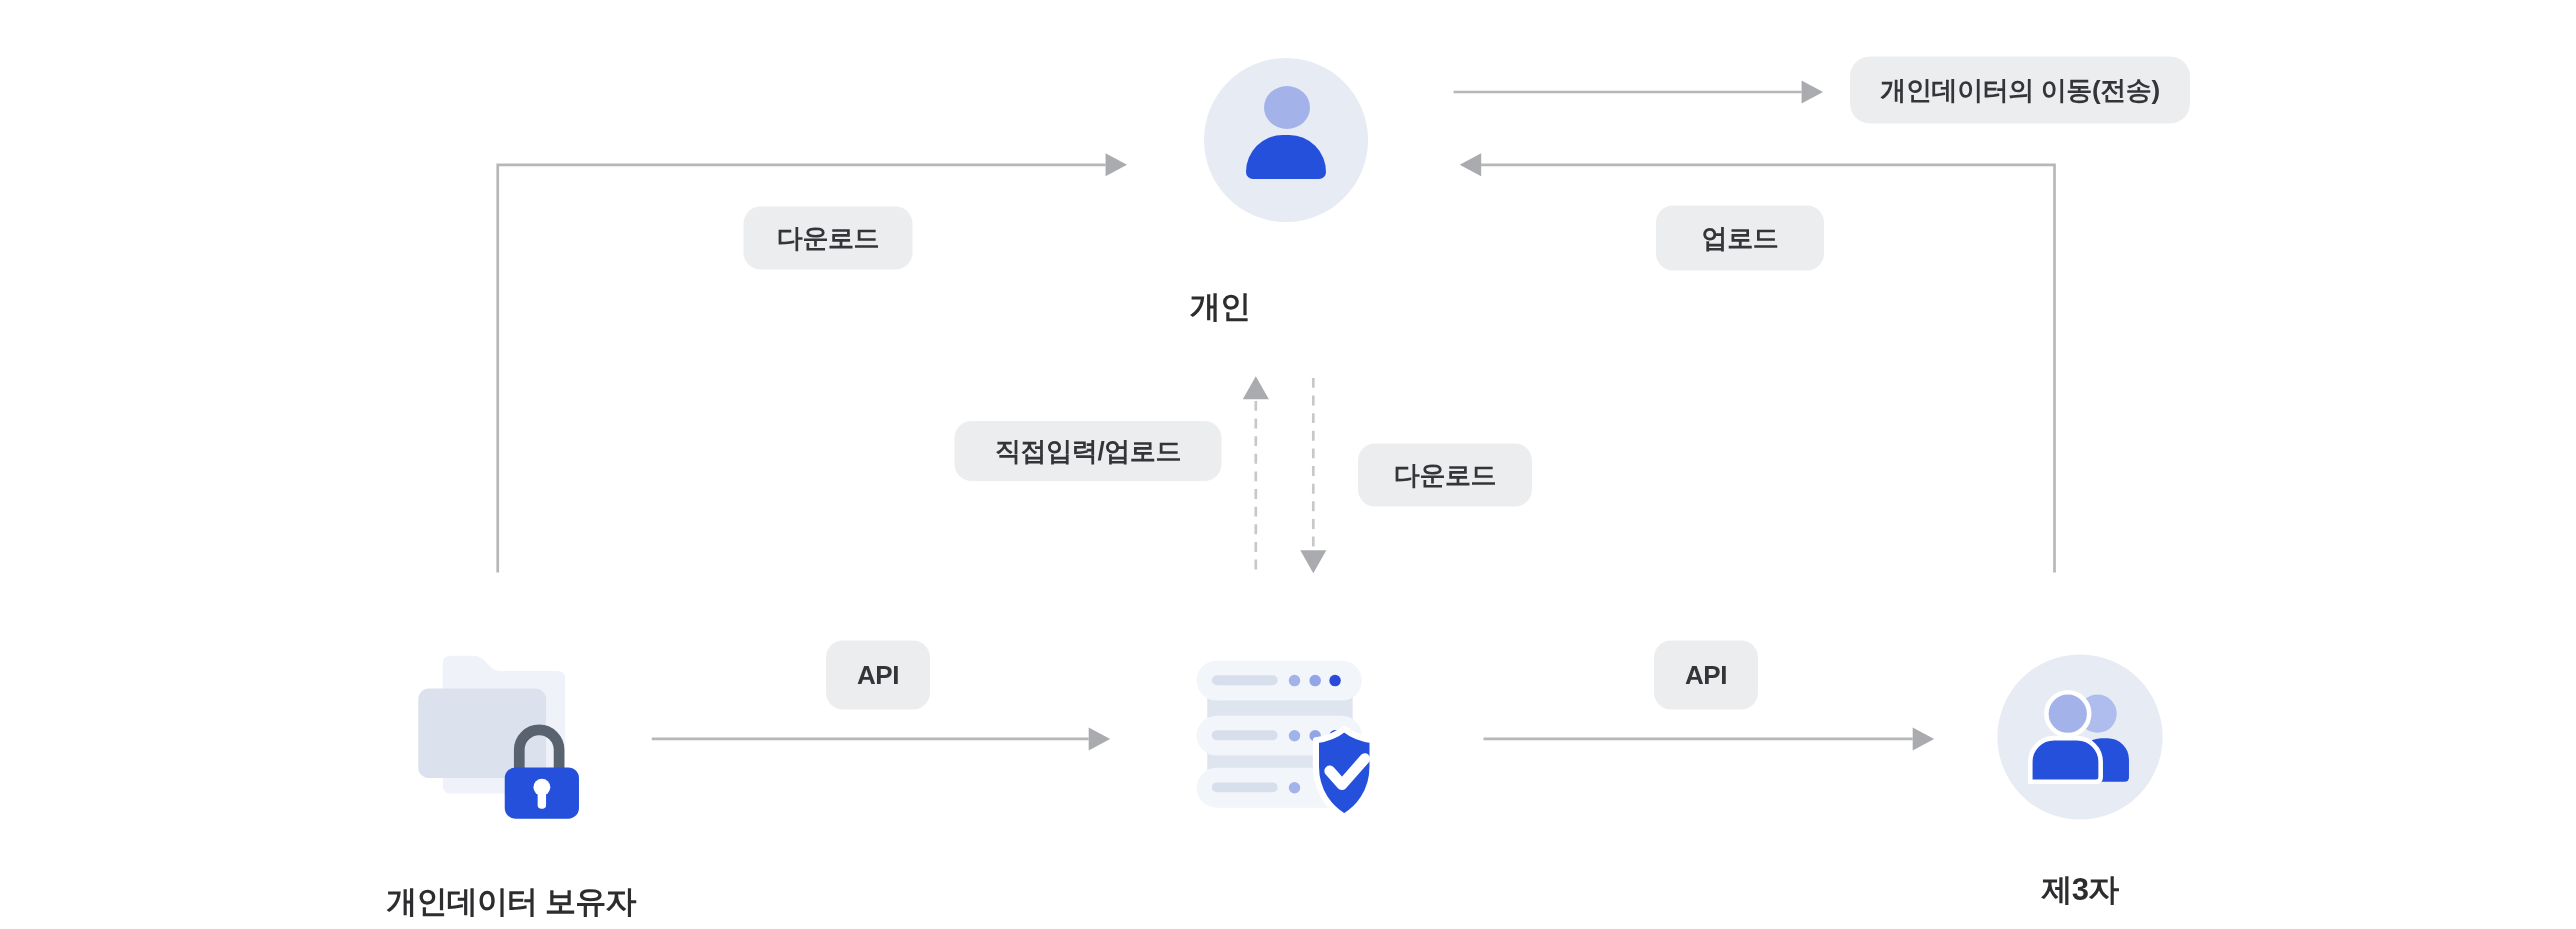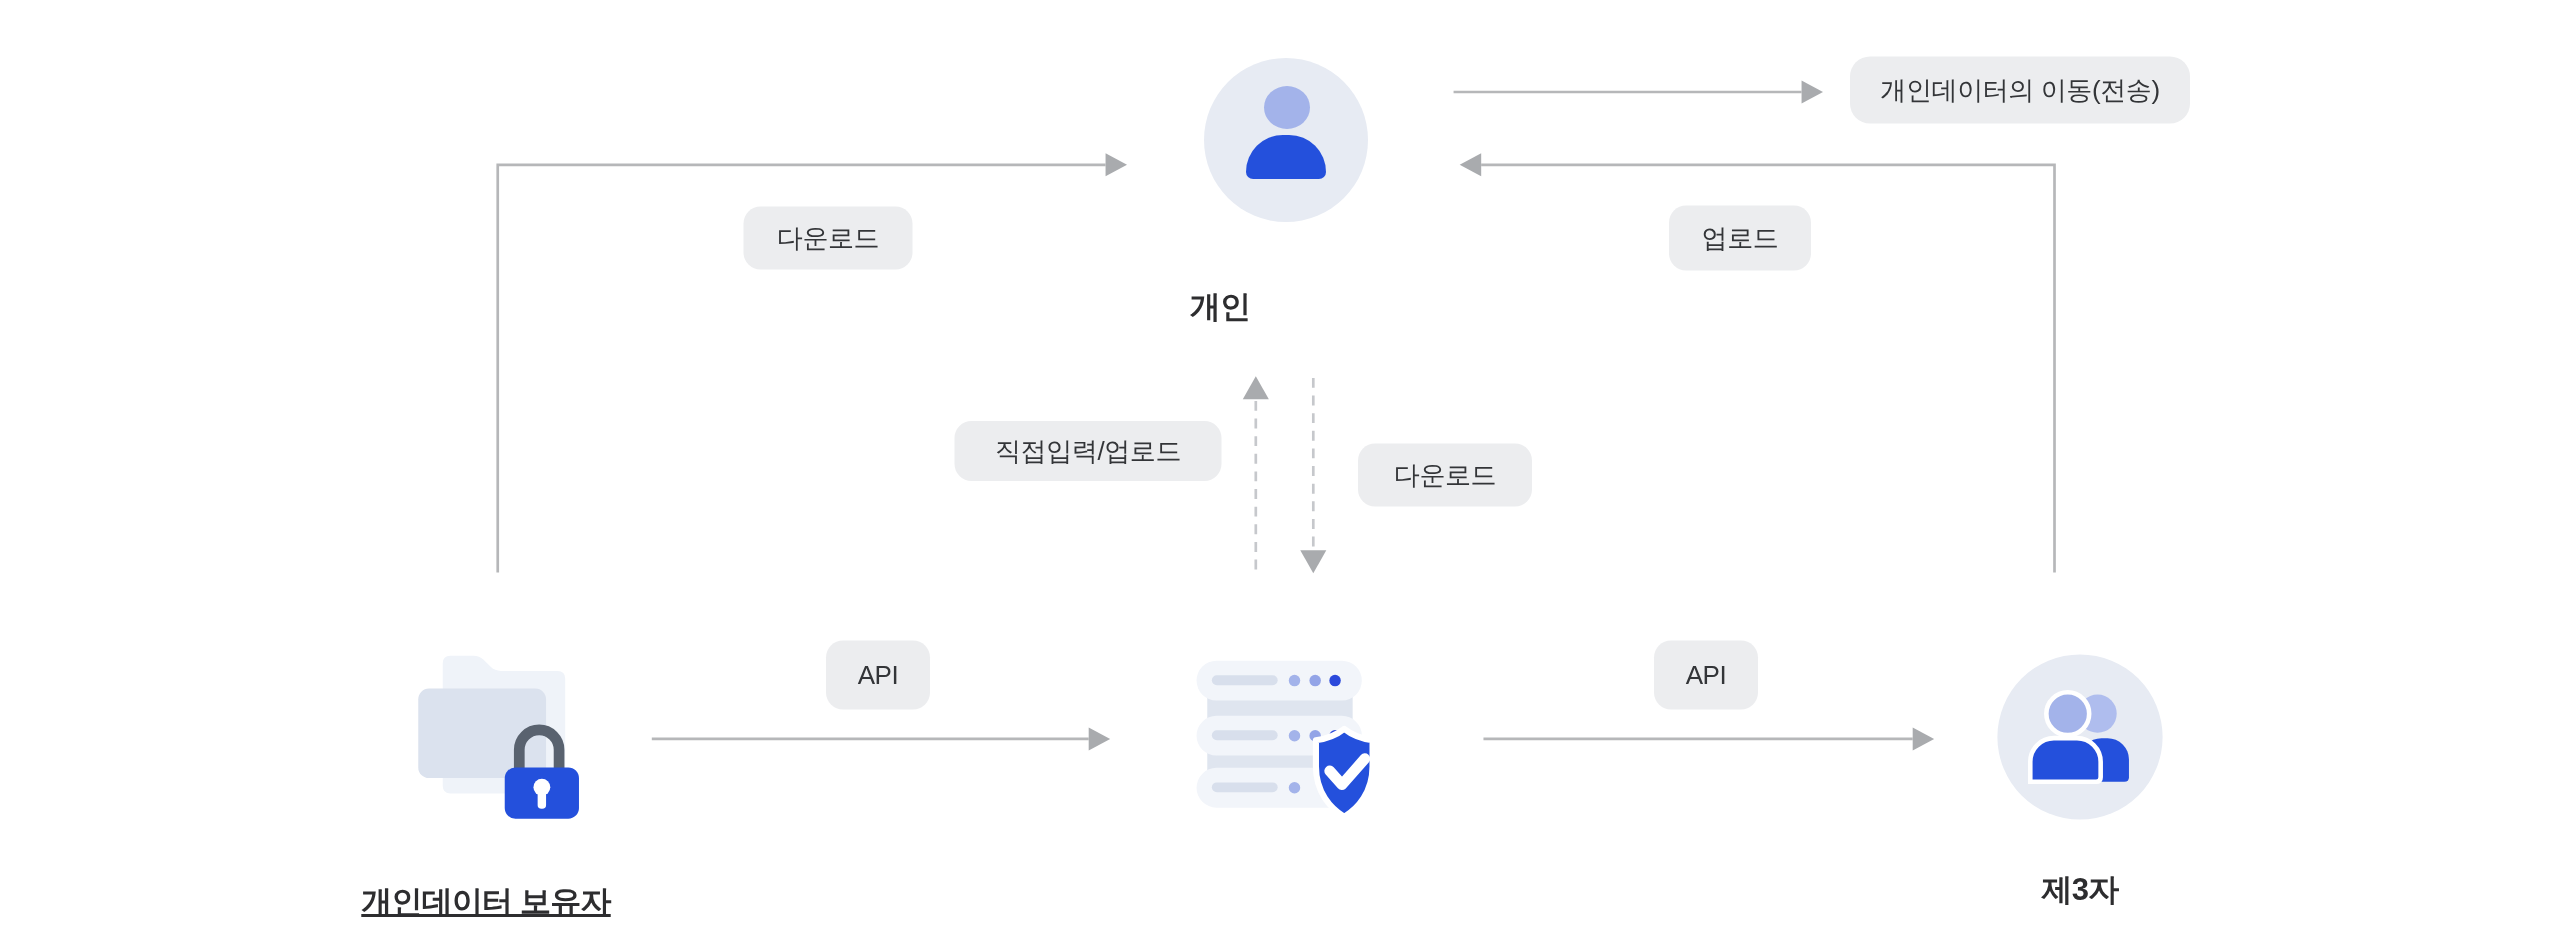--- a/index.html
+++ b/index.html
@@ -7,21 +7,21 @@
        font-family:"Liberation Sans","DejaVu Sans",sans-serif;}
   .canvas{position:relative;width:2576px;height:929px;background:#ffffff;}
 
   .connectors{position:absolute;left:0;top:0;width:2576px;height:929px;}
 
   
   .c{position:absolute;transform:translate(-50%,-50%);}
 
   .pill{display:flex;align-items:center;justify-content:center;
         background:var(--pill-bg);border-radius:17px;
-        color:var(--pill-text);font-size:26px;font-weight:400;
+        color:var(--pill-text);font-size:26px;font-weight:700;
         white-space:nowrap;letter-spacing:-0.4px;}
   .pill.big{border-radius:20px;}
 
   .title{color:var(--title-text);font-size:31px;font-weight:700;
          white-space:nowrap;letter-spacing:-0.8px;}
 
   .avatar-circle{position:absolute;width:164px;height:164px;border-radius:50%;
                  background:var(--circle-bg);}
   .person-head{position:absolute;left:60px;top:28px;width:46px;height:43px;
                border-radius:50%;background:var(--periwinkle);}
@@ -66,21 +66,21 @@
   <div class="c title" style="left:1220px;top:307px;">개인</div>
 
   <svg class="icon-abs" style="left:406px;top:644px;" width="199" height="184" viewBox="0 0 260 240">
     <path d="M58 15 h30 q8 0 13 5 l10 10 q5 5 13 5 h74 q10 0 10 10 v140 q0 10 -10 10 h-140 q-10 0 -10 -10 v-160 q0 -10 10 -10 z" fill="var(--folder-back)"></path>
     <rect x="16" y="58" width="167" height="117" rx="14" fill="var(--folder-front)"></rect>
     <path d="M148 164 v-26 a26 26 0 0 1 52 0 v26" stroke="var(--shackle)" stroke-width="14" fill="none"></path>
     <rect x="129" y="161" width="97" height="67" rx="14" fill="var(--blue)"></rect>
     <circle cx="177.5" cy="187" r="11" fill="#ffffff"></circle>
     <rect x="172" y="192" width="11" height="23" rx="5" fill="#ffffff"></rect>
   </svg>
-  <div class="c title" style="left:486px;top:902px;text-decoration:underline;">개인데이터 보유자</div>
+  <div class="c title" style="left:511px;top:902px;">개인데이터 보유자</div>
 
   <svg class="icon-abs" style="left:1187px;top:650px;" width="215" height="176" viewBox="0 0 280 230">
     <rect x="26" y="60" width="190" height="34" fill="var(--server-conn)"></rect>
     <rect x="26" y="130" width="190" height="32" fill="var(--server-conn)"></rect>
     <g>
       <rect x="12" y="14" width="216" height="52" rx="26" fill="var(--server-row)"></rect>
       <rect x="32" y="33" width="86" height="13" rx="6.5" fill="var(--server-line)"></rect>
       <circle cx="140" cy="40" r="7.5" fill="var(--periwinkle)"></circle>
       <circle cx="167" cy="40" r="7.5" fill="#93A4E7"></circle>
       <circle cx="193" cy="40" r="7.5" fill="var(--blue-deep)"></circle>
@@ -105,20 +105,20 @@
     <circle cx="108" cy="108.5" r="108" fill="var(--circle-bg)"></circle>
     <circle cx="131" cy="78" r="25" fill="var(--periwinkle-soft)"></circle>
     <path d="M108 167 v-29 a28 28 0 0 1 28 -28 h8 a28 28 0 0 1 28 28 v23 q0 6 -6 6 z" fill="var(--blue)"></path>
     <circle cx="92" cy="78" r="28" fill="var(--periwinkle)" stroke="#ffffff" stroke-width="6"></circle>
     <path d="M43 167 v-26 a31 31 0 0 1 31 -31 h30 a31 31 0 0 1 31 31 v20 q0 6 -6 6 z" fill="var(--blue)" stroke="#ffffff" stroke-width="6"></path>
   </svg>
   <div class="c title" style="left:2080px;top:890px;">제3자</div>
 
   <div class="c pill big" style="left:2020px;top:90px;width:340px;height:67px;">개인데이터의 이동(전송)</div>
   <div class="c pill" style="left:828px;top:238px;width:169px;height:63px;">다운로드</div>
-  <div class="c pill" style="left:1740px;top:238px;width:142px;height:65px;">업로드</div>
+  <div class="c pill" style="left:1740px;top:238px;width:168px;height:65px;">업로드</div>
   <div class="c pill" style="left:1088px;top:451px;width:267px;height:60px;">직접입력/업로드</div>
   <div class="c pill" style="left:1445px;top:475px;width:174px;height:63px;">다운로드</div>
   <div class="c pill" style="left:878px;top:675px;width:104px;height:69px;">API</div>
   <div class="c pill" style="left:1706px;top:675px;width:104px;height:69px;">API</div>
 
 </div>
 
 
 </body></html>

